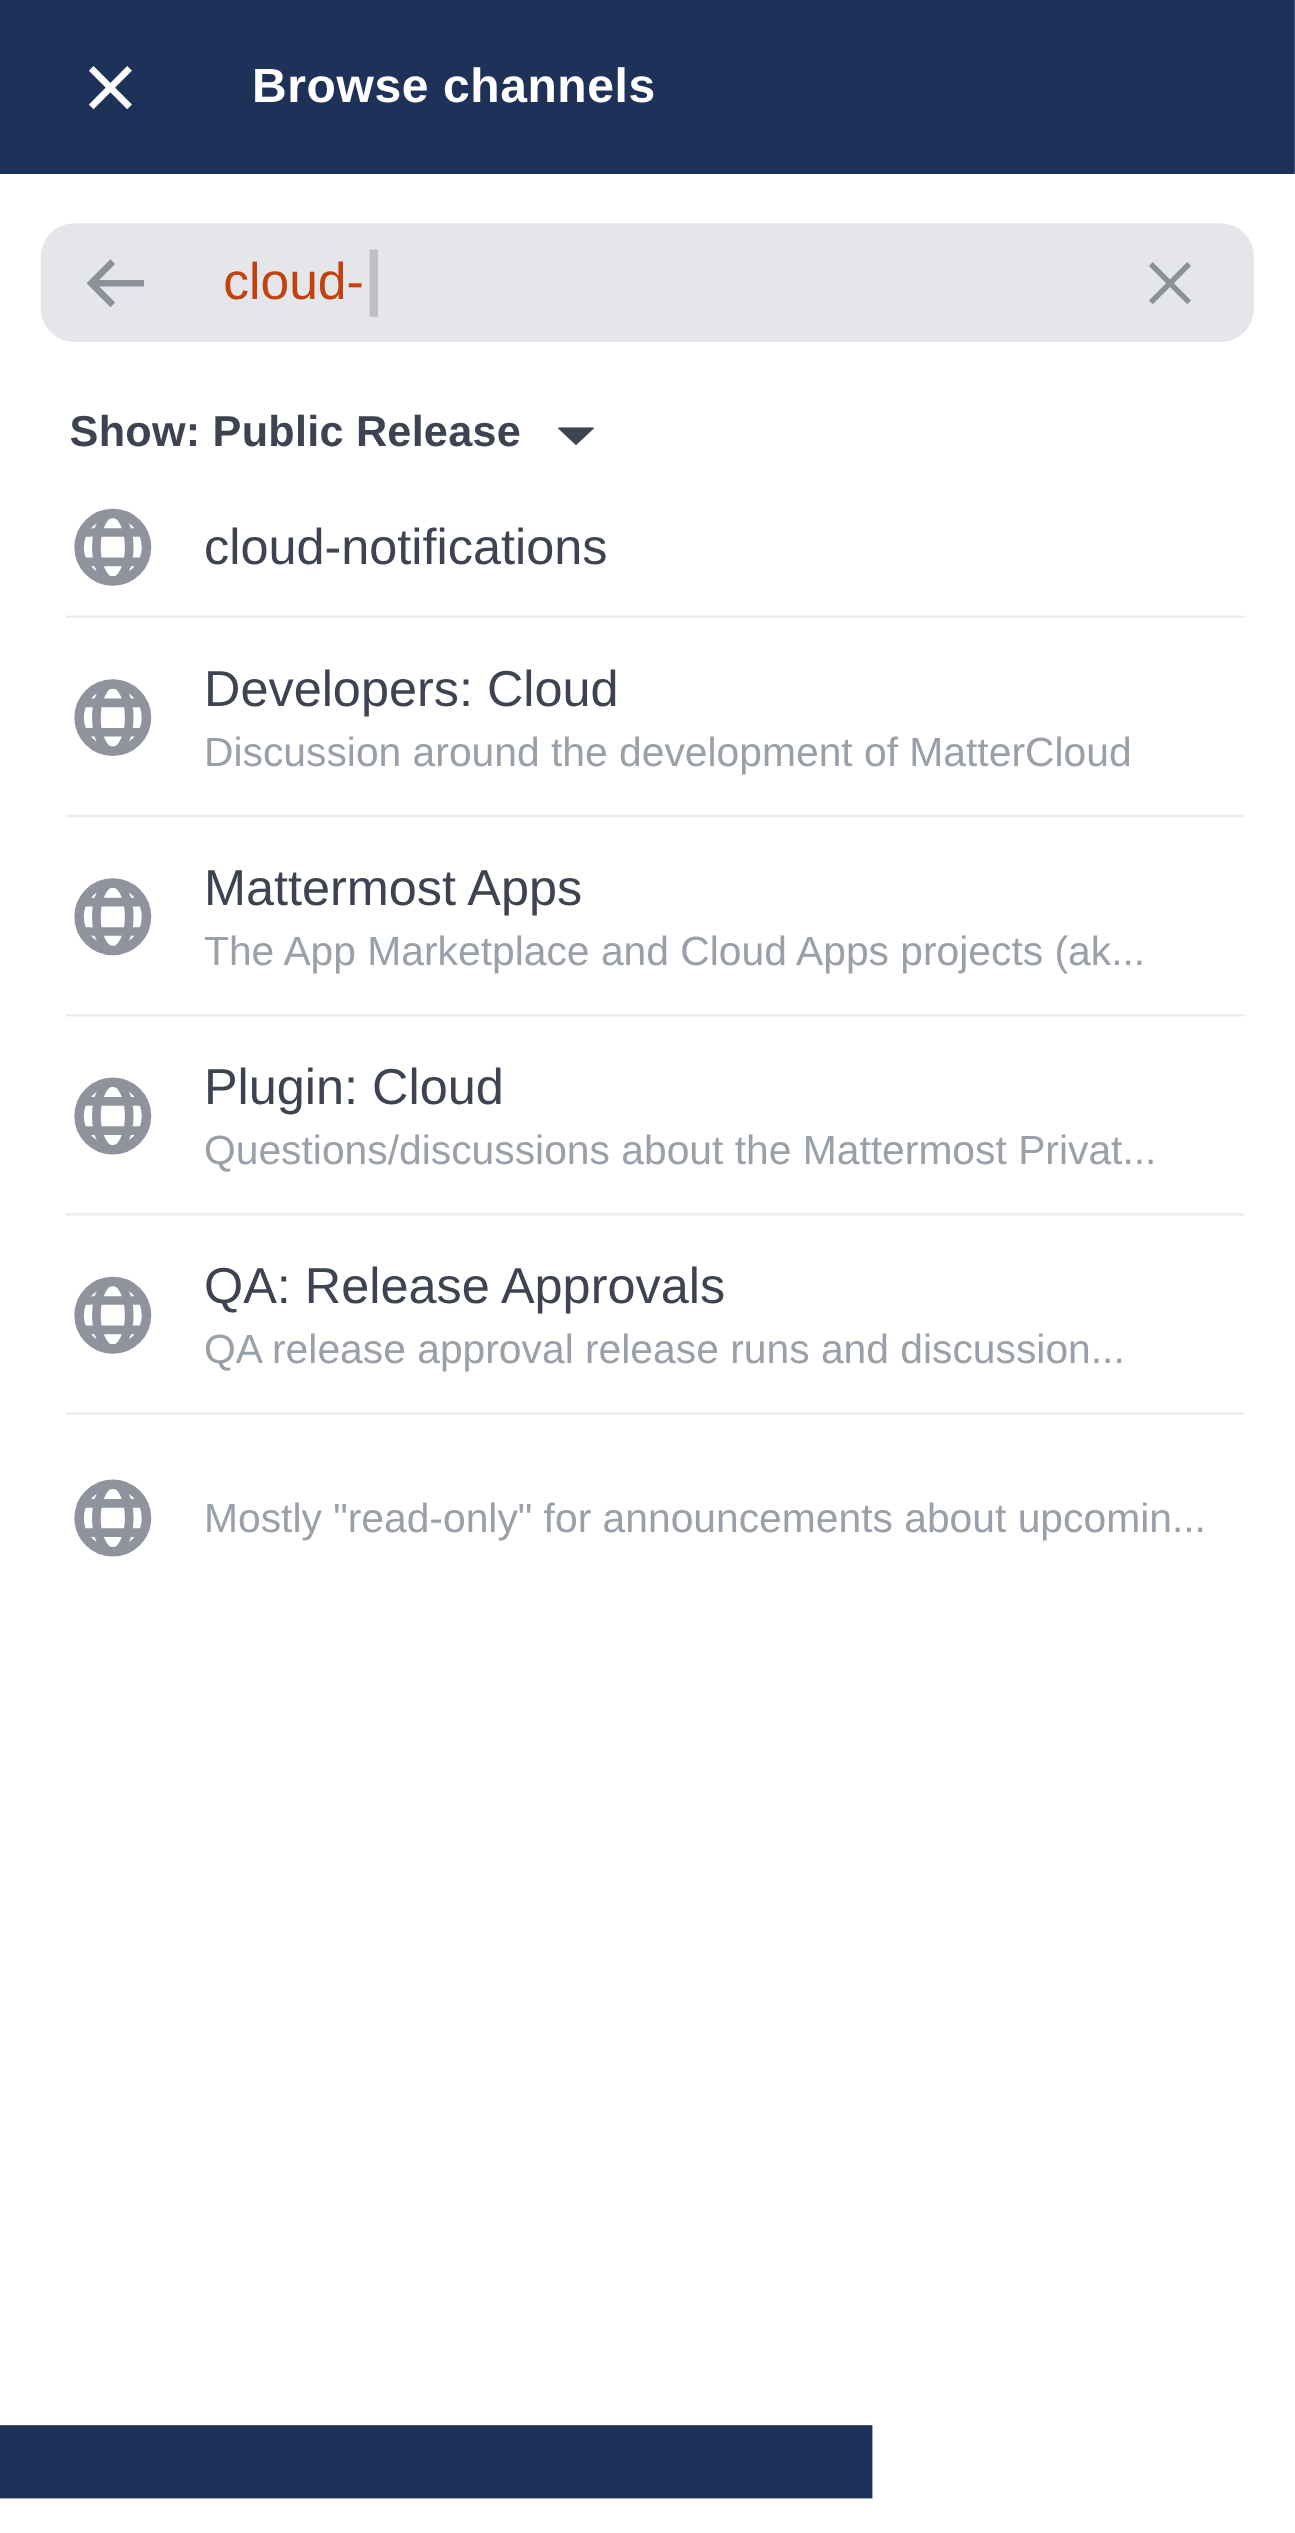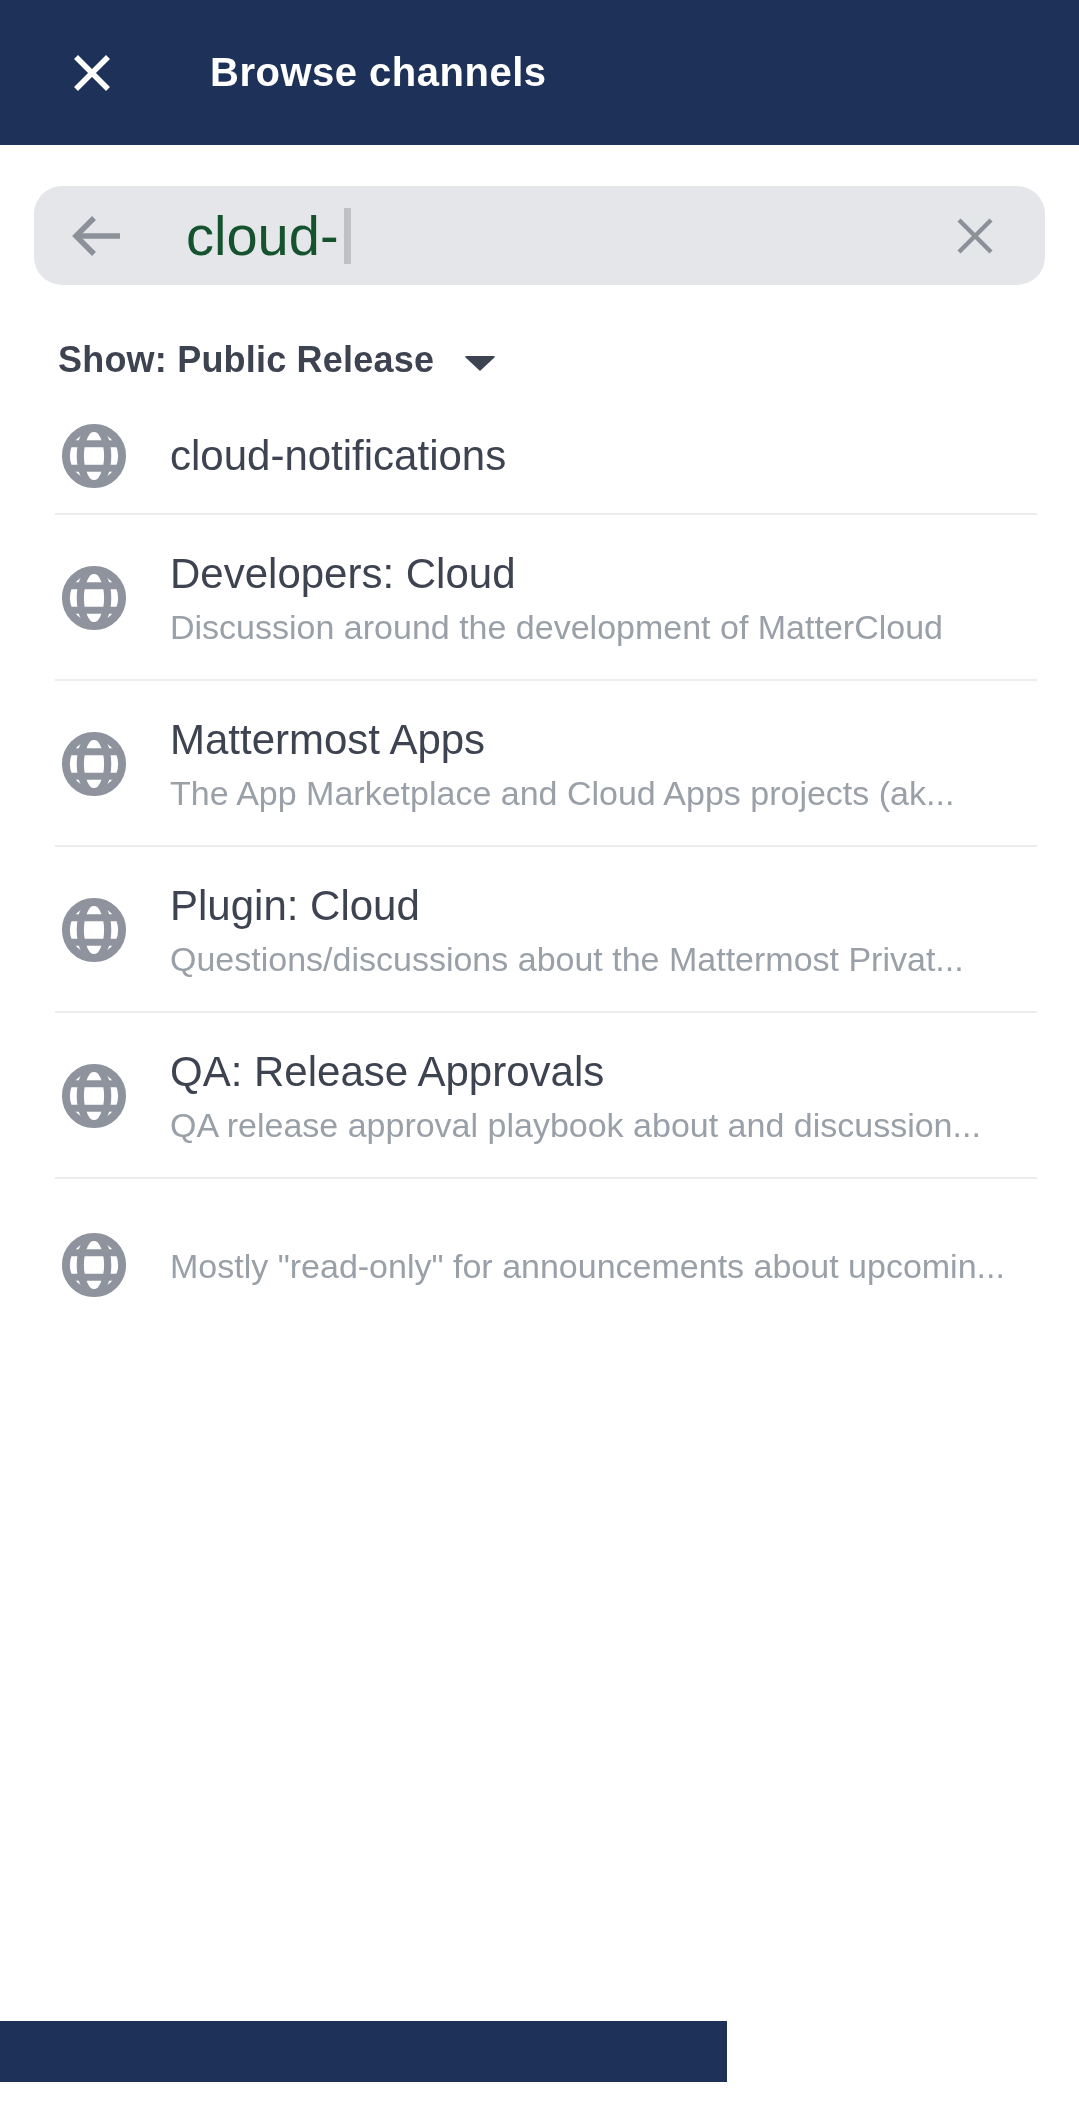--- a/index.html
+++ b/index.html
@@ -19,21 +19,21 @@
     color:#ffffff; font-size:40px; font-weight:700; letter-spacing:0.5px; margin-left:62px;
   }
 
   
   .search-bar {
     margin:41px 34px 0 34px; height:99px; background:#e5e6e9; border-radius:28px;
     display:flex; align-items:center; padding:0 30px;
   }
   .back-btn { width:60px; height:60px; display:flex; align-items:center; justify-content:center; margin-left:4px; }
   .search-text-wrap { flex:1; display:flex; align-items:center; margin-left:58px; }
-  .search-value { font-size:56px; color:#14532d; }
+  .search-value { font-size:43px; color:#c2410c; }
   .text-cursor { display:inline-block; width:7px; height:56px; background:#bfc0c4; margin-left:5px; }
   .clear-btn { width:56px; height:56px; display:flex; align-items:center; justify-content:center; margin-right:12px; }
 
   
   .filter-row {
     margin:52px 0 0 58px; height:46px; display:flex; align-items:center; width:max-content; cursor:pointer;
   }
   .filter-label { font-size:36px; font-weight:600; color:#3d4350; letter-spacing:0.2px; }
   .caret-down {
     width:0; height:0; margin-left:30px; margin-top:6px;
@@ -170,21 +170,21 @@
           <g fill="none" stroke="#8e939d">
             <circle cx="50" cy="50" r="39" stroke-width="11"></circle>
             <ellipse cx="50" cy="50" rx="19" ry="39" stroke-width="10"></ellipse>
             <line x1="15" y1="33" x2="85" y2="33" stroke-width="10"></line>
             <line x1="15" y1="67" x2="85" y2="67" stroke-width="10"></line>
           </g>
         </svg>
       </div>
       <div class="text-col">
         <div class="channel-name">QA: Release Approvals</div>
-        <div class="channel-desc">QA release approval playbook about and discussion...</div>
+        <div class="channel-desc">QA release approval release runs and discussion...</div>
       </div>
     </div>
       <div class="row has-desc last">
       <div class="icon-col">
         <svg width="72" height="72" viewBox="0 0 100 100">
           <g fill="none" stroke="#8e939d">
             <circle cx="50" cy="50" r="39" stroke-width="11"></circle>
             <ellipse cx="50" cy="50" rx="19" ry="39" stroke-width="10"></ellipse>
             <line x1="15" y1="33" x2="85" y2="33" stroke-width="10"></line>
             <line x1="15" y1="67" x2="85" y2="67" stroke-width="10"></line>

